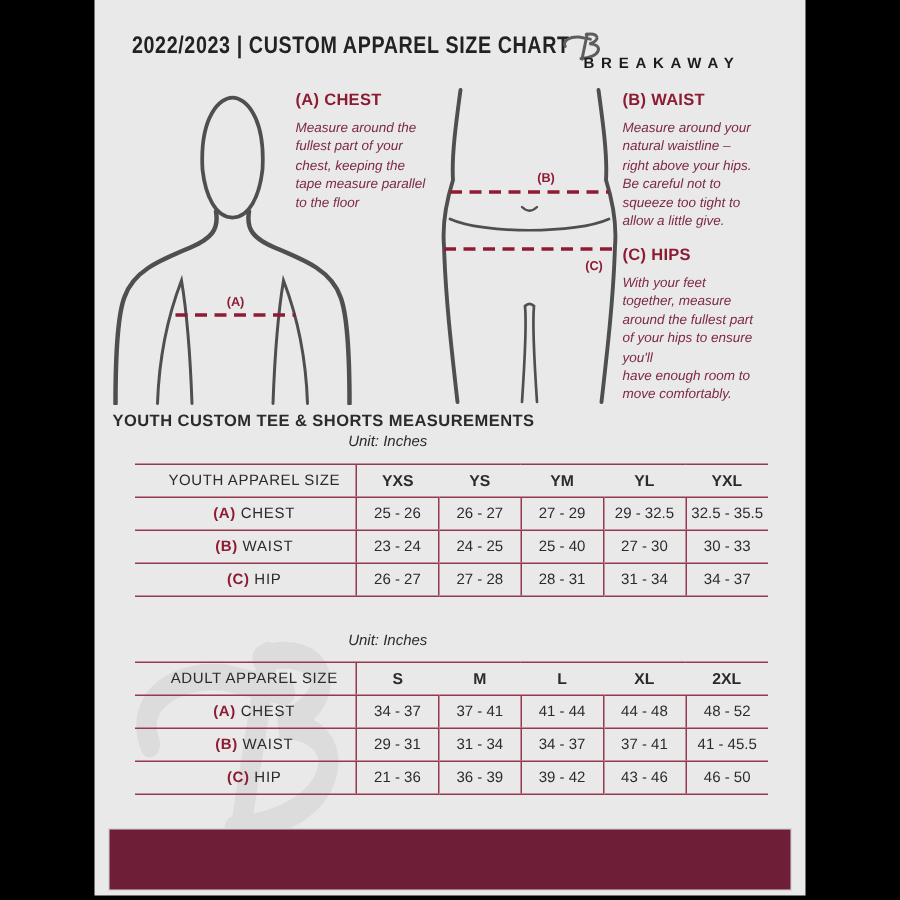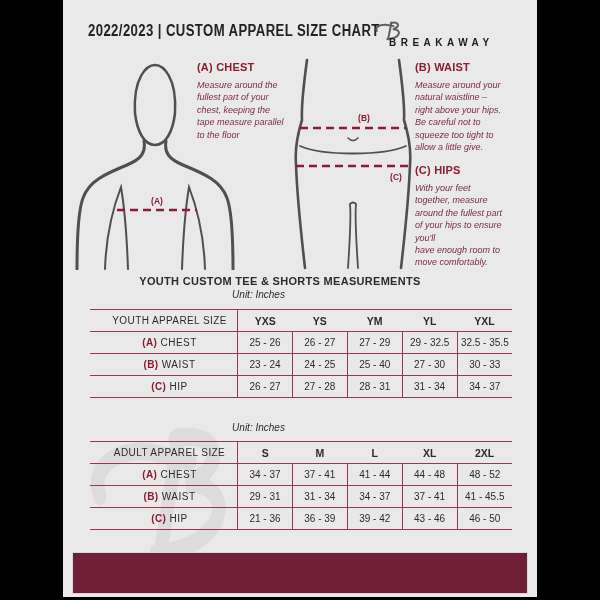--- a/index.html
+++ b/index.html
@@ -15,21 +15,21 @@
          letter-spacing:4.5px;white-space:nowrap;margin-top:11px;}
 
   
   .fig{position:absolute;}
   .instr{position:absolute;}
   .instr h3{margin:0 0 6px 0;font-size:11px;font-weight:bold;color:#8c1c33;letter-spacing:.2px;}
   .instr p{margin:0;font-size:9px;line-height:1.38;font-style:italic;color:#7d2a42;
            white-space:pre-line;}
 
   
-  .tbl-title{position:absolute;left:0;width:434px;text-align:center;font-size:11px;
+  .tbl-title{position:absolute;left:12px;width:434px;text-align:left;font-size:11px;
              font-weight:bold;color:#2b2b2b;letter-spacing:.3px;}
   .tbl-unit{position:absolute;left:0;width:391px;text-align:center;font-size:10px;
             font-style:italic;color:#2b2b2b;}
   table{position:absolute;left:27px;width:422px;border-collapse:collapse;table-layout:fixed;
         z-index:1;}
   td,th{height:21px;padding:0;font-size:10px;color:#2b2b2b;text-align:center;
         border-bottom:1px solid #95394e;font-weight:normal;vertical-align:middle;}
   tr:first-child td, tr:first-child th{border-top:1px solid #95394e;}
   td + td, th + td, td + th{border-left:1px solid #95394e;}
   .lblcol{width:135px;text-align:center;padding-left:12px;letter-spacing:.4px;}

